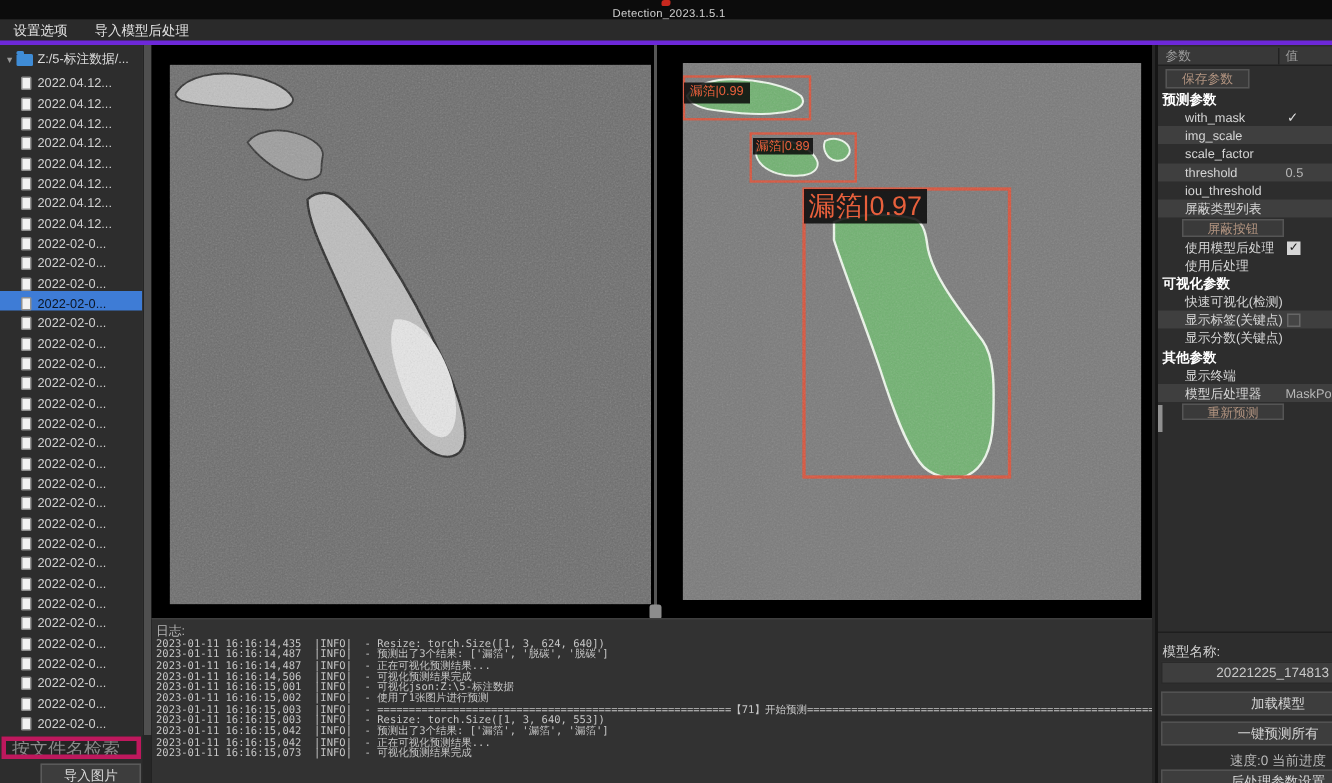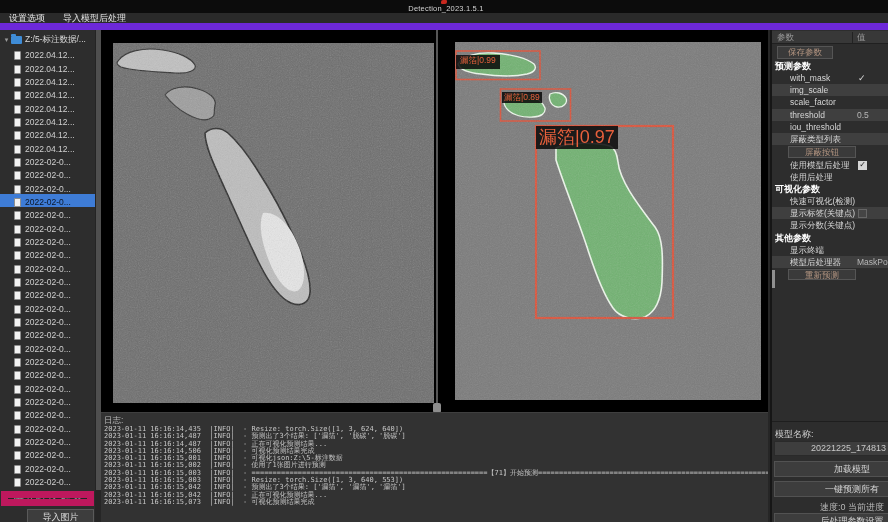--- a/index.html
+++ b/index.html
@@ -8,39 +8,39 @@
   .app { position:relative; width:888px; height:522px; background:#262626; }
 
   
   .titlebar { position:absolute; left:0; top:0; width:888px; height:13px;
     background:#0c0c0c; display:flex; align-items:center; padding-left:4px;flex-direction:column; }
   .app-icon { width:6px; height:7px; background:#c8281e; border-radius:2px 1px 2px 1px; margin-right:4px; }
   .title-text { font-size:7.5px; color:#d2d2d2; letter-spacing:.2px; }
 
   
   .menubar { position:absolute; left:0; top:13px; width:888px; height:17px;
-    background:#2a2a2a; border-bottom:7px solid #6d28d9; display:flex; align-items:center; }
+    background:#2a2a2a; border-bottom:3px solid #6d28d9; display:flex; align-items:center; }
   .menu-item { font-size:9px; color:#e2e2e2; padding:0 9px; height:17px; line-height:17px; }
 
   
   .tree-panel { position:absolute; left:0; top:30px; width:95px; height:492px; background:#2d2d2d; }
   .tree-scrollbar { position:absolute; left:95px; top:30px; width:6px; height:460px; background:#4f4f4f; border-left:1px solid #242424; }
   .tree-root { position:absolute; left:0; top:3px; height:14px; display:flex; align-items:center; padding-left:2px; }
   .tree-arrow { color:#9a9a9a; font-size:7px; width:9px; text-align:center; }
   .folder-icon { width:11px; height:8px; background:#3f8cd6; border-radius:1px; position:relative; margin-right:3px; }
   .folder-icon::before { content:""; position:absolute; left:0; top:-2px; width:5px; height:2px; background:#3f8cd6; border-radius:1px 1px 0 0; }
   .tree-root .flabel { font-size:8.5px; color:#dcdcdc; white-space:nowrap; }
   .tree-items { position:absolute; left:0; top:17px; width:95px; height:441px; overflow:hidden; }
   .tree-row { height:13.34px; display:flex; align-items:flex-end; padding-left:14px; cursor:default; }
   .tree-row .flabel { font-size:8.5px; color:#d0d0d0; white-space:nowrap; }
   .tree-row.selected { background:#3e7cd6; }
   .tree-row.selected .flabel { color:#0b1524; }
   .ficon { width:7px; height:9px; background:#f2f2f2; border:1px solid #8f8f8f; border-radius:1px; margin-right:4px; flex:none; }
   .search-input { position:absolute; left:1px; top:461px; width:93px; height:15px;
-    background:#242424; border:7px solid #be185d; color:#cfcfcf; font-size:12px; padding:0 4px;
+    background:#242424; border:3px solid #be185d; color:#cfcfcf; font-size:12px; padding:0 4px;
     font-family:"Liberation Sans", sans-serif; }
   .search-input::placeholder { color:#8a8a8a; }
   .import-btn { position:absolute; left:27px; top:479px; width:67px; height:16px;
     background:#3d3d3d; border:1px solid #5a5a5a; color:#dcdcdc; font-size:9px;
     text-align:center; line-height:15px; }
 
   
   .center { position:absolute; left:101px; top:30px; width:667px; height:492px; background:#000; }
   .img-wrap { position:absolute; overflow:hidden; }
   .img-left { left:12px; top:13px; width:321px; height:360px; }

